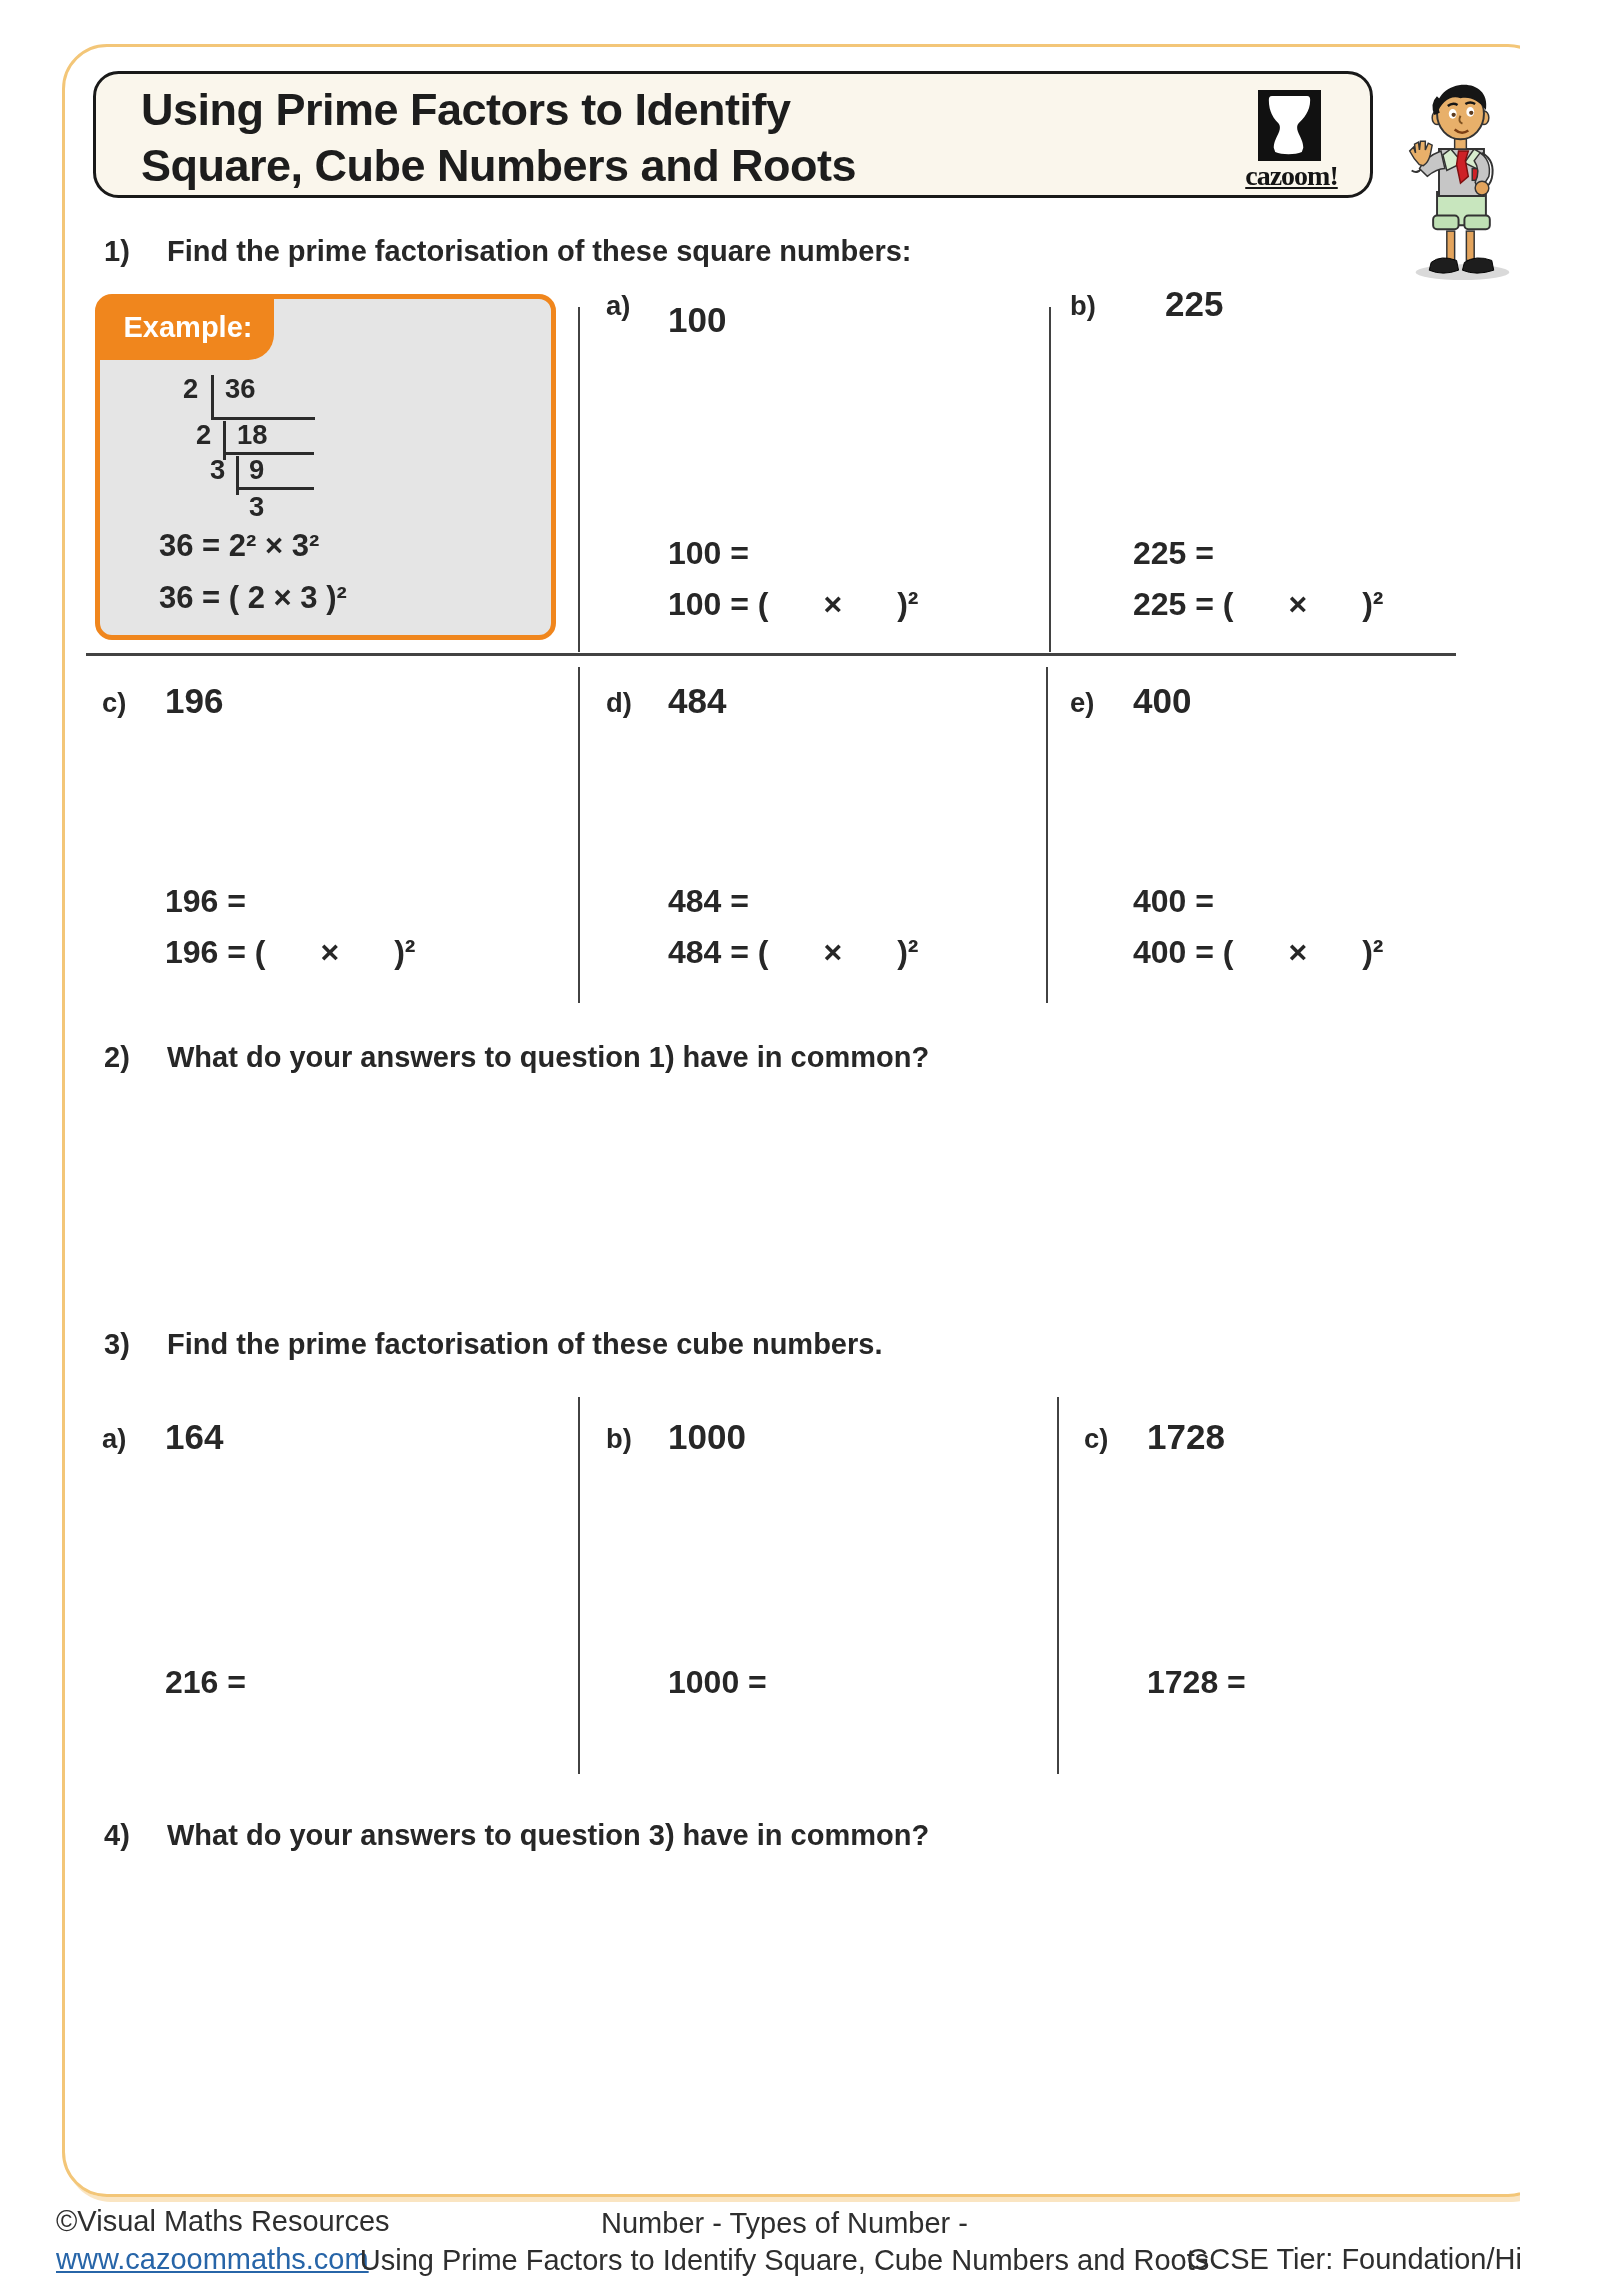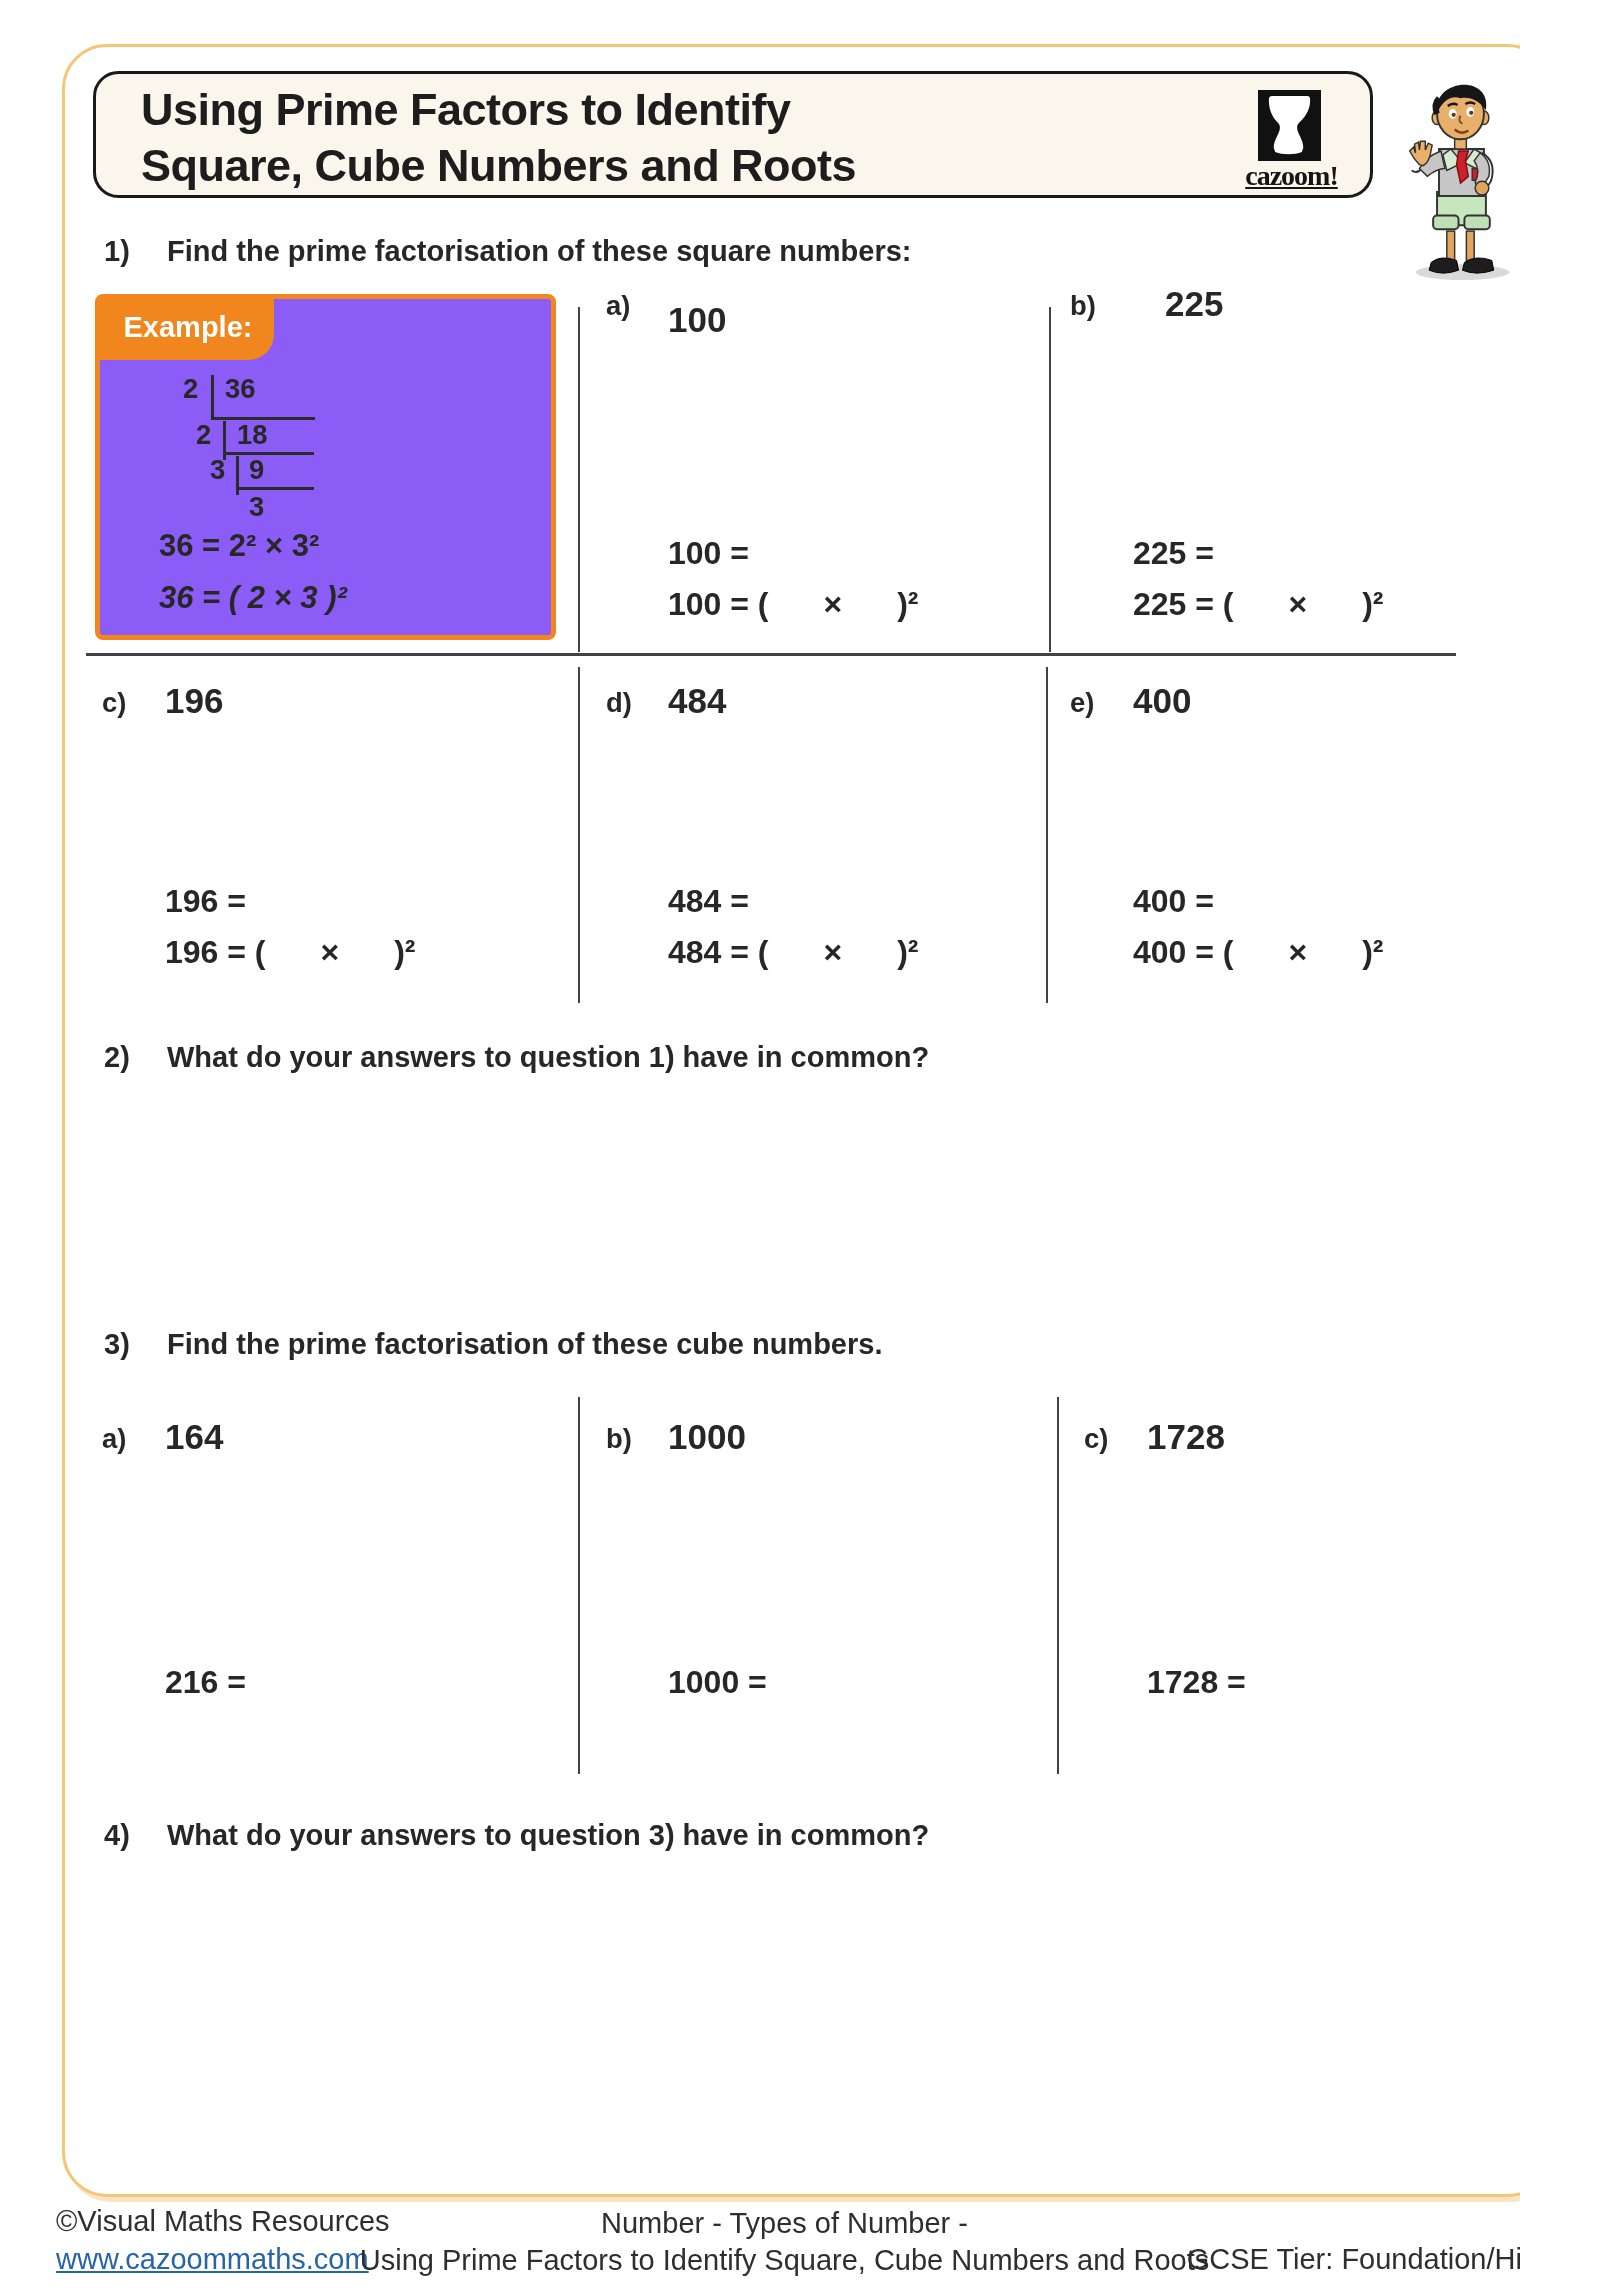--- a/index.html
+++ b/index.html
@@ -34,21 +34,21 @@
   .vline{position:absolute;width:2px;background:#424242;z-index:1;}
   .hline-sep{position:absolute;height:2.9px;background:#424242;z-index:1;}
   
   .cell-label{position:absolute;font-size:27.4px;font-weight:bold;color:#272727;z-index:2;}
   .cell-number{position:absolute;font-size:35px;font-weight:bold;color:#272727;z-index:2;}
   .cell-eq{position:absolute;font-size:32px;font-weight:bold;color:#272727;white-space:nowrap;z-index:2;}
   .gap{display:inline-block;width:55px;}
   
   #example-box{
     position:absolute;left:95px;top:294px;width:451px;height:336px;
-    border:5.9px solid #F0861D;border-radius:8px;background:#8b5cf6;z-index:2;
+    border:5.9px solid #F0861D;border-radius:17px;background:#e5e5e5;z-index:2;
   }
   #example-tab{
     position:absolute;left:0;top:0;width:174px;height:61px;background:#F0861D;
     border-radius:0 0 25.5px 0;
   }
   #example-tab-label{
     position:absolute;left:23.5px;top:11.8px;color:#ffffff;font-size:29px;font-weight:bold;
   }
   .ladder-num{position:absolute;font-size:27.4px;font-weight:bold;color:#272727;}
   .ladder-v{position:absolute;width:2.9px;background:#2b2b2b;}
@@ -138,21 +138,21 @@
       <div class="ladder-h" style="left:123px;top:153px;width:91px;"></div>
 
       <span class="ladder-num" style="left:110px;top:155px;">3</span>
       <div class="ladder-v" style="left:136px;top:157px;height:39px;"></div>
       <span class="ladder-num" style="left:149px;top:155px;">9</span>
       <div class="ladder-h" style="left:136px;top:188px;width:78px;"></div>
 
       <span class="ladder-num" style="left:149px;top:192px;">3</span>
     </div>
     <div class="example-eq" style="left:59px;top:229px;">36 = 2² × 3²</div>
-    <div class="example-eq" style="left:59px;top:281px;font-style:italic;">36 = ( 2 × 3 )²</div>
+    <div class="example-eq" style="left:59px;top:281px;">36 = ( 2 × 3 )²</div>
   </div>
 
   <div class="vline" style="left:578px;top:307px;height:345px;"></div>
   <div class="vline" style="left:1049px;top:307px;height:345px;"></div>
   <div class="hline-sep" style="left:86px;top:653px;width:1370px;"></div>
   <div class="vline" style="left:578px;top:667px;height:336px;"></div>
   <div class="vline" style="left:1046px;top:667px;height:336px;"></div>
 
   <div class="cell-label" style="left:606px;top:290px;">a)</div>
   <div class="cell-number" style="left:668px;top:300px;">100</div>

